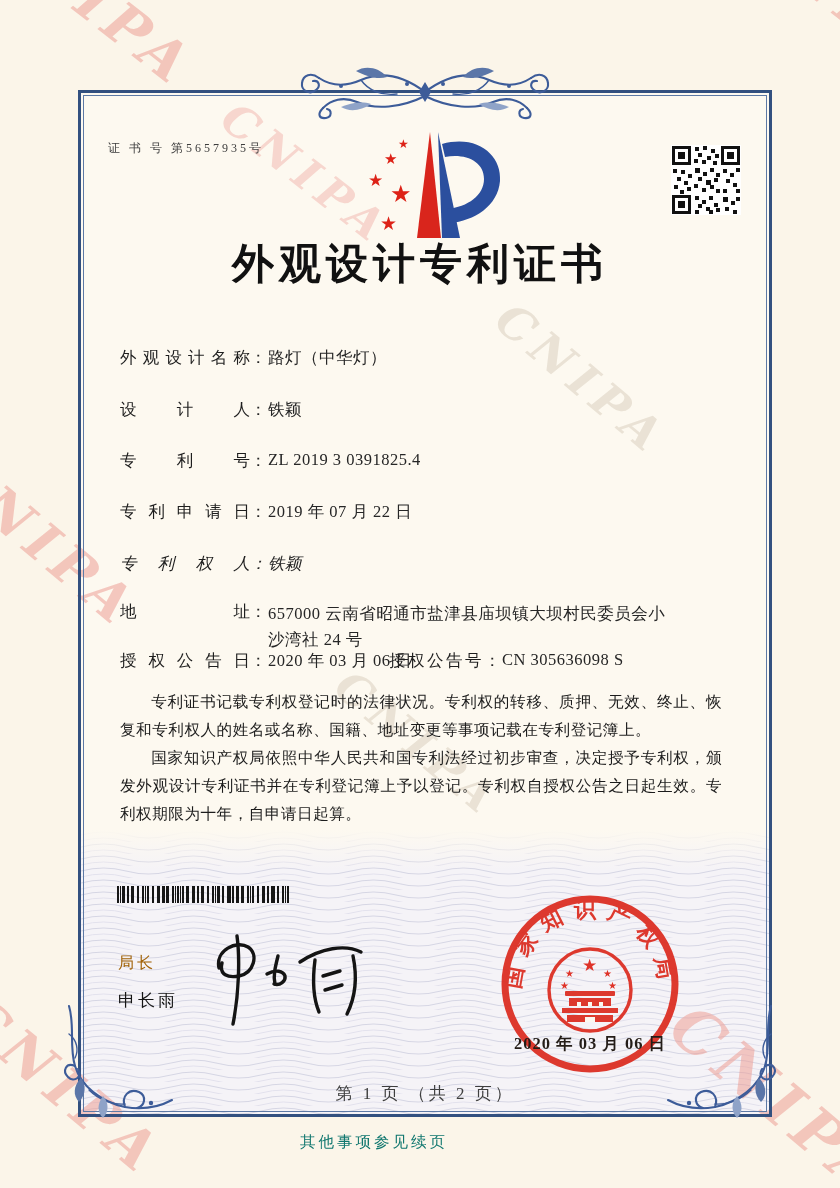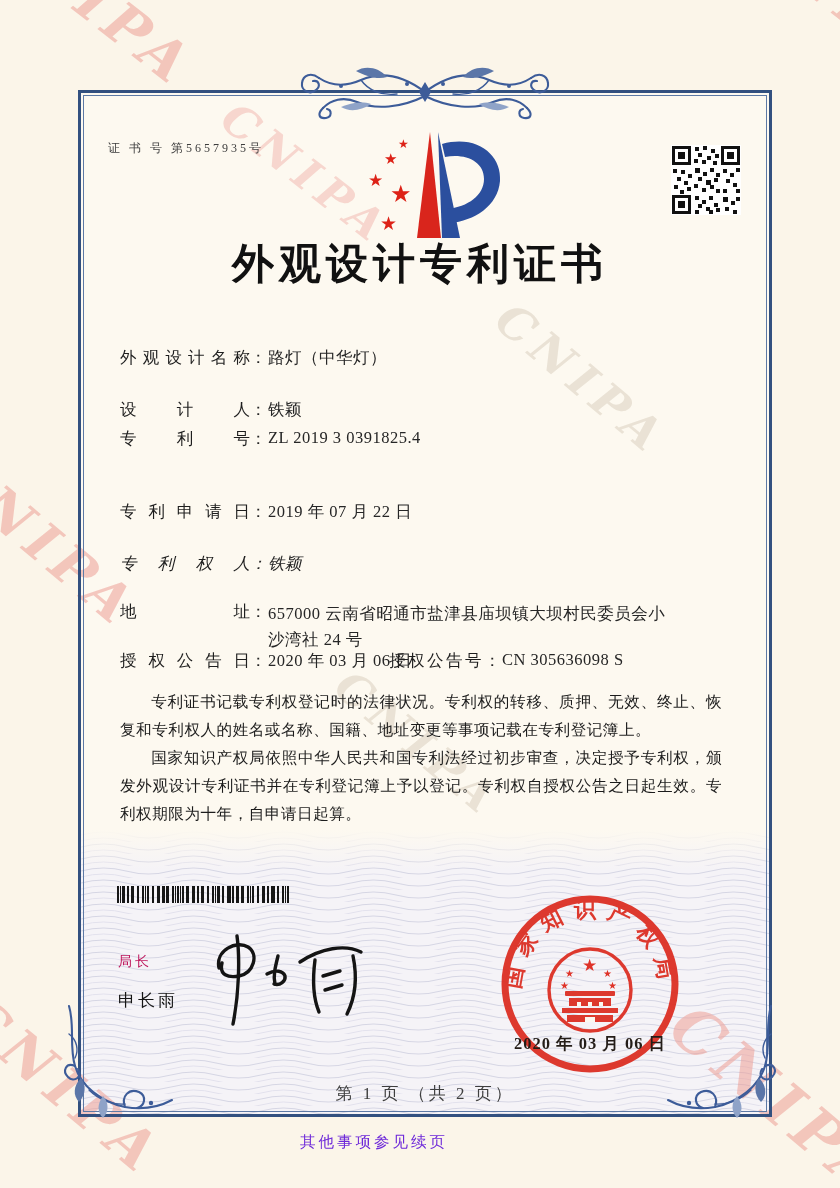--- a/index.html
+++ b/index.html
@@ -47,34 +47,34 @@
   .lbl2 { letter-spacing:2.5px; color:#1e1e1e;margin-left:7px; }
   .bodytext { position:absolute; left:120px; top:688px; width:602px;
     font-size:15.6px; line-height:28px; text-align:justify; color:#1c1c1c; }
   .bodytext p { text-indent:2em; letter-spacing:0.5px; }
   .barcode { position:absolute; left:117px; top:886px; width:174px; height:17px;
     background-image:
       repeating-linear-gradient(90deg,#161616 0 2px,rgba(0,0,0,0) 2px 5px),
       repeating-linear-gradient(90deg,#161616 0 1px,rgba(0,0,0,0) 1px 7px),
       repeating-linear-gradient(90deg,rgba(0,0,0,0) 0 3px,#161616 3px 4px,rgba(0,0,0,0) 4px 11px);
   }
-  .signer-title { position:absolute; left:118px; top:953px; font-size:14px;
-    letter-spacing:3px; color:#be185d;
+  .signer-title { position:absolute; left:118px; top:953px; font-size:16px;
+    letter-spacing:3px; color:#a16207;
     font-family:Liberation Serif, serif; }
   .signer-name { position:absolute; left:118px; top:989px; font-size:17px;
     letter-spacing:3px; color:#151515;
     font-family:"Liberation Sans","DejaVu Sans",sans-serif; }
   .signature { position:absolute; left:203px; top:928px; }
   .seal { position:absolute; left:499px; top:893px; }
   .seal-date { position:absolute; left:505px; top:1033px; width:170px; text-align:center;
     font-size:16.5px; color:#241d18; letter-spacing:1px; font-weight:bold; }
   .page-info { position:absolute; left:78px; top:1082px; width:694px; text-align:center;
     font-size:17px; letter-spacing:3px; color:#3f3f3f; }
   .continuation { position:absolute; left:0; top:1132px; width:748px; text-align:center;
-    font-size:15.5px; letter-spacing:3px; color:#6d28d9; }
+    font-size:15.5px; letter-spacing:3px; color:#0f766e; }
   .star { fill:#dd2217; }
 </style>
 </head>
 <body>
 
 <div class="page">
 
   <span class="wm wm-pink" style="left:-30px; top:-34px; font-size:56px; transform:rotate(38deg);">CNIPA</span>
   <span class="wm wm-pink" style="left:736px; top:-26px; font-size:52px; transform:rotate(38deg);">CNIPA</span>
   <span class="wm wm-pink2" style="left:206px; top:148px; font-size:44px; transform:rotate(38deg);">CNIPA</span>
@@ -233,21 +233,21 @@
     </svg>
 
     <h1 class="title">外观设计专利证书</h1>
 
     <div class="frow" style="top:347px;">
       <span class="lbl">外观设计名称</span><span class="colon">：</span><span class="val">路灯（中华灯）</span>
     </div>
     <div class="frow" style="top:399px;">
       <span class="lbl">设计人</span><span class="colon">：</span><span class="val">铁颖</span>
     </div>
-    <div class="frow" style="top:428px;">
+    <div class="frow" style="top:450px;">
       <span class="lbl">专利号</span><span class="colon">：</span><span class="val">ZL 2019 3 0391825.4</span>
     </div>
     <div class="frow" style="top:501px;">
       <span class="lbl">专利申请日</span><span class="colon">：</span><span class="val">2019 年 07 月 22 日</span>
     </div>
     <div class="frow" style="top:553px;font-style:italic;">
       <span class="lbl">专利权人</span><span class="colon">：</span><span class="val">铁颖</span>
     </div>
     <div class="frow" style="top:601px;">
       <span class="lbl">地址</span><span class="colon">：</span><span class="val addr-val">657000 云南省昭通市盐津县庙坝镇大坝村民委员会小沙湾社 24 号</span>

